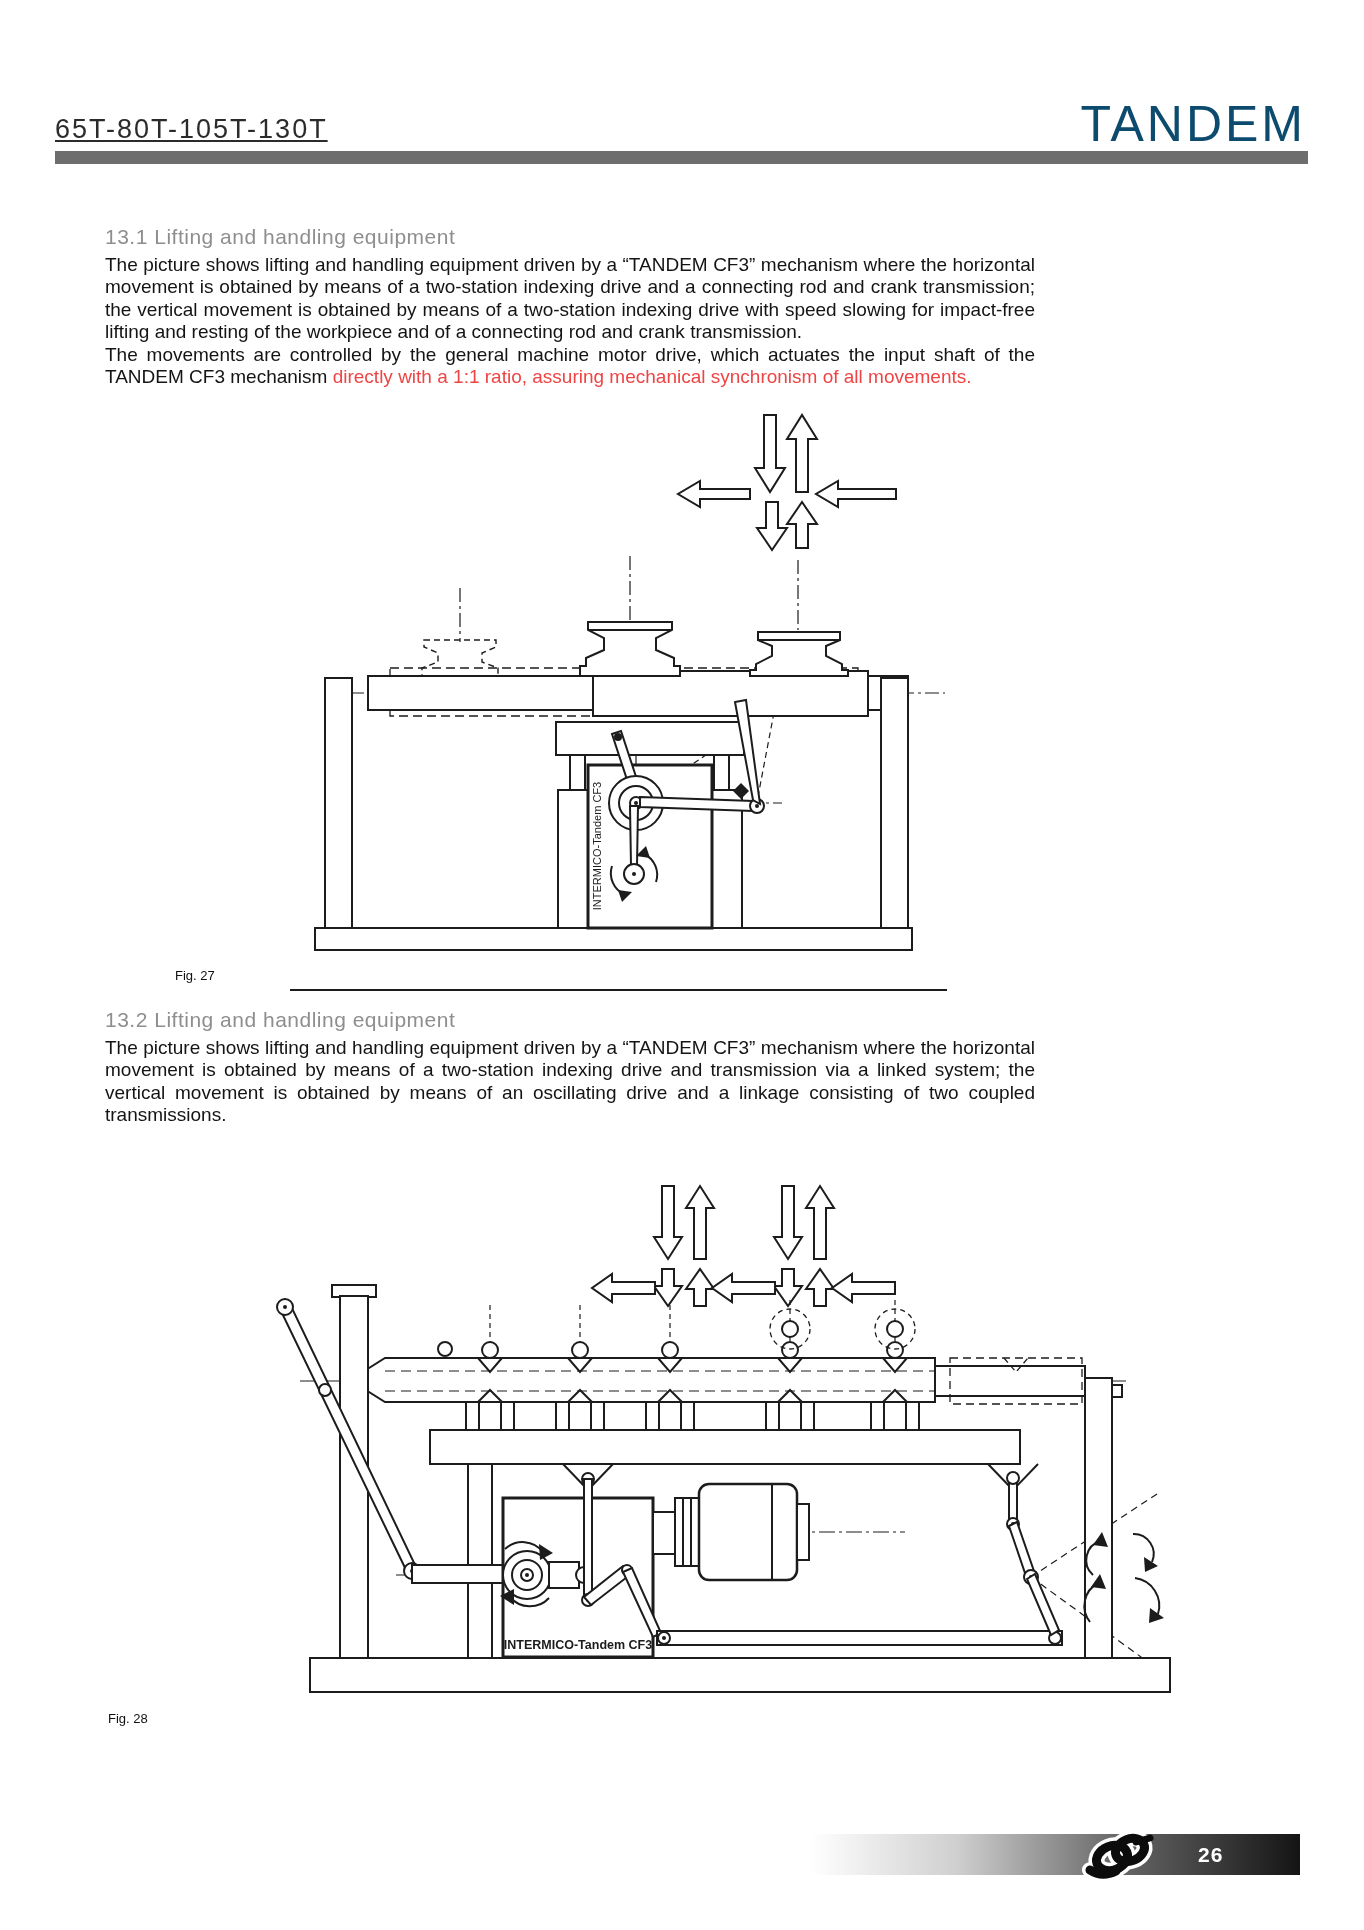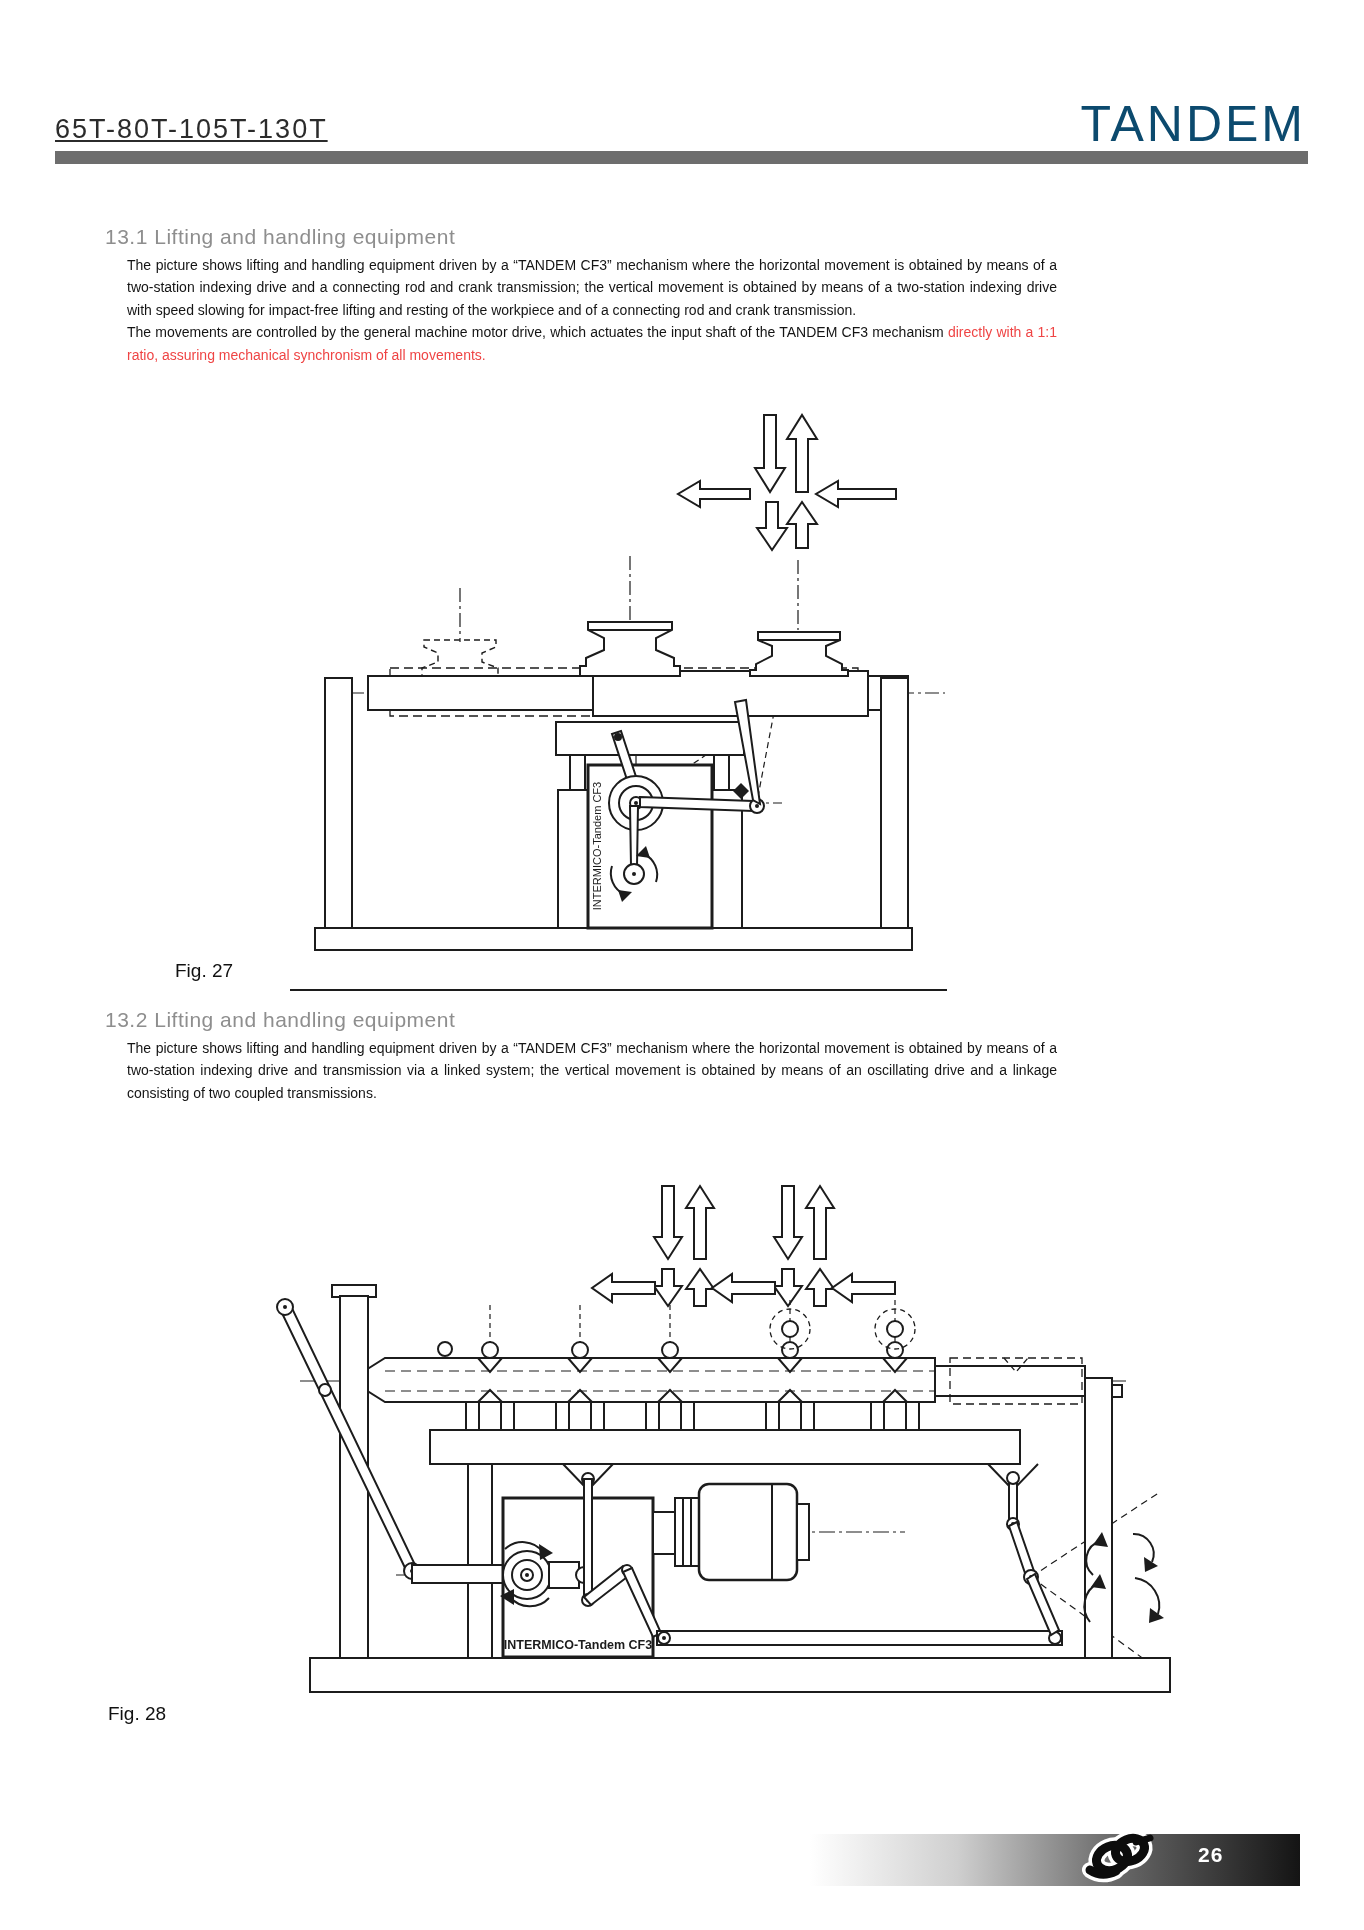--- a/index.html
+++ b/index.html
@@ -4,26 +4,26 @@
 <style>
   html,body{margin:0;padding:0;background:#e8e8e8;}
   .page{position:relative;width:1364px;height:1930px;background:#ffffff;overflow:hidden;
         font-family:"Liberation Sans",sans-serif;color:#161616;}
   .abs{position:absolute;}
   .header-model{left:55px;top:114px;font-size:27px;letter-spacing:2px;color:#2b2b2b;text-decoration:underline;}
   .header-brand{right:58px;top:95px;font-size:50px;letter-spacing:3px;color:#0c4a6e;font-weight:400;}
   .header-rule{left:55px;top:151px;width:1253px;height:13px;background:#6d6d6d;}
   .section-title{left:55px;top:176px;font-size:23px;font-weight:bold;color:#8e8e8e;letter-spacing:1px;}
   .sub-heading{font-size:21px;font-weight:normal;color:#8e8e8e;letter-spacing:0.5px;}
-  .bodytext{width:930px;font-size:14px;line-height:22.4px;text-align:justify;color:#141414;margin-left:22px;}
+  .bodytext{width:930px;font-size:19px;line-height:22.4px;text-align:justify;color:#141414;}
   .bodytext p{margin:0;}
   .gray-tail{color:#ef4444;}
-  .fig-label{font-size:19px;color:#111;}
+  .fig-label{font-size:13px;color:#111;margin-top:8px;}
   svg.drawing{position:absolute;left:0;}
-  .footer-bar{left:810px;top:1834px;width:490px;height:52px;
+  .footer-bar{left:810px;top:1834px;width:490px;height:41px;
       background:linear-gradient(to right,#ffffff 0%,#cfcfcf 30%,#6a6a6a 62%,#141414 100%);text-align:center;}
   .page-number{position:absolute;left:388px;top:9px;font-size:21px;font-weight:bold;color:#ffffff;letter-spacing:1px;}
   .logo-wrap{position:absolute;left:268px;top:-10px;width:86px;height:62px;}
 </style>
 </head>
 <body>
 
 <div class="page">
 
   <div class="abs header-model">65T-80T-105T-130T</div>

